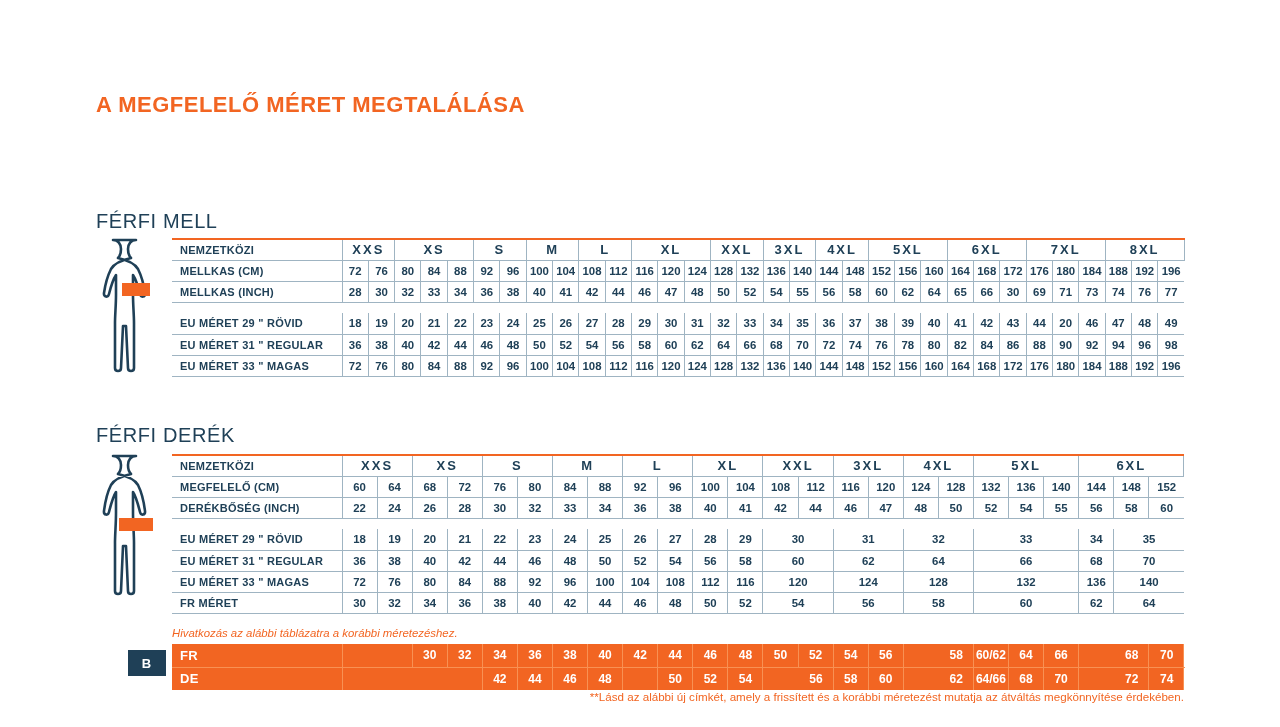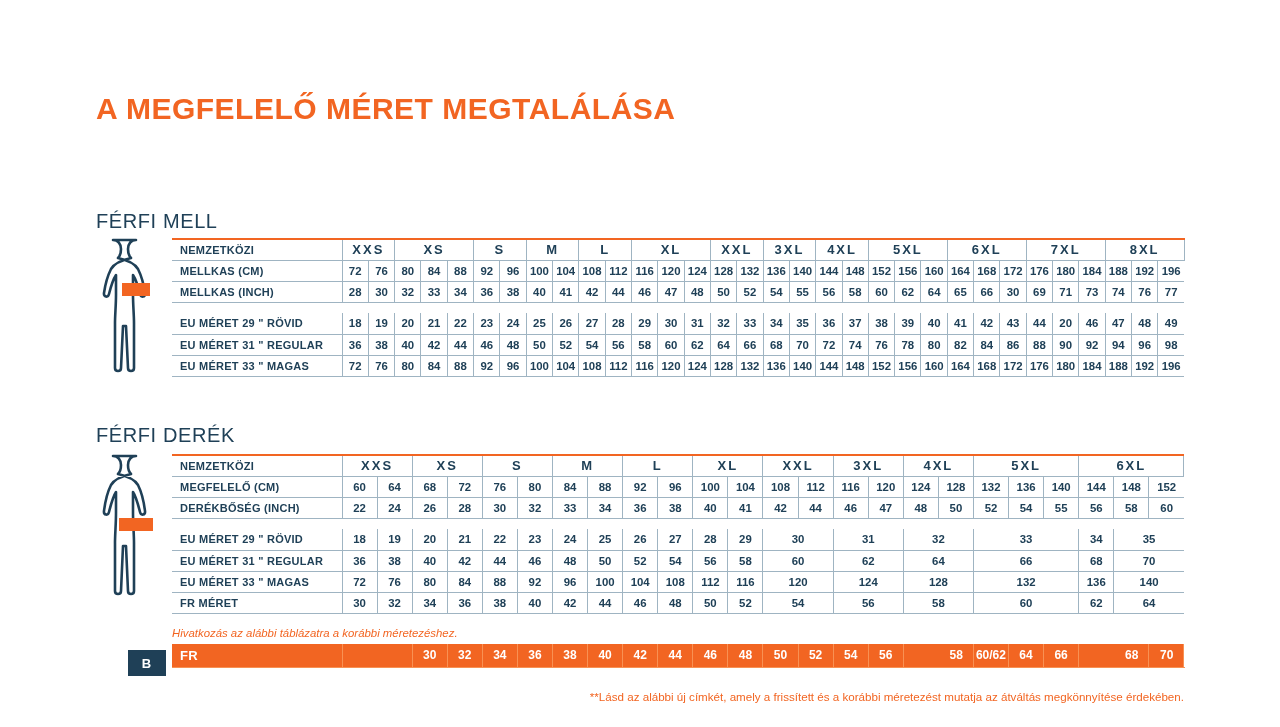--- a/index.html
+++ b/index.html
@@ -1,21 +1,21 @@
 <!DOCTYPE html>
 <html><head>
 <meta charset="utf-8">
 <style>
   * { box-sizing: border-box; margin:0; padding:0; }
   html,body { width:1280px; height:727px; background:#ffffff;
     font-family:"Liberation Sans", sans-serif; }
   .page { position:relative; width:1280px; height:727px; overflow:hidden; }
 
   
-  .title { position:absolute; left:96px; top:93px; font-size:30px; font-weight:bold;
+  .title { position:absolute; left:96px; top:93px; font-size:22px; font-weight:bold;
     letter-spacing:.5px; color:#F26522; line-height:1.05; white-space:nowrap; }
   .intro { position:absolute; left:96px; top:138px; width:1010px; font-size:13.2px;
     color:#1F4057; line-height:1.42; }
 
   
   .sect { position:absolute; font-size:20px; color:#1F4057; letter-spacing:.6px;
     font-weight:normal; white-space:nowrap; }
   #sect1 { left:96px; top:210px; }
   #sect2 { left:96px; top:424px; }
 
@@ -565,17 +565,38 @@
           <td colspan="1" style="text-align: center;">52</td>
           <td colspan="1" style="text-align: center;">54</td>
           <td colspan="1" style="text-align: center;">56</td>
           <td colspan="2" style="text-align: right; padding-right: 10px;">58</td>
           <td colspan="1" style="text-align: center;">60/62</td>
           <td colspan="1" style="text-align: center;">64</td>
           <td colspan="1" style="text-align: center;">66</td>
           <td colspan="2" style="text-align: right; padding-right: 10px;">68</td>
           <td colspan="3" class="nb" style="text-align: right; padding-right: 10px;">70</td>
         </tr>
+        <tr>
+          <td class="lbl">DE</td>
+          <td colspan="4" style="border-right: 1px solid rgb(248, 145, 83); text-align: right; padding-right: 10px;"></td>
+          <td colspan="1" style="text-align: center;">42</td>
+          <td colspan="1" style="text-align: center;">44</td>
+          <td colspan="1" style="text-align: center;">46</td>
+          <td colspan="1" style="text-align: center;">48</td>
+          <td colspan="1" style="border-right: 1px solid rgb(248, 145, 83); text-align: center;"></td>
+          <td colspan="1" style="text-align: center;">50</td>
+          <td colspan="1" style="text-align: center;">52</td>
+          <td colspan="1" style="text-align: center;">54</td>
+          <td colspan="2" style="text-align: right; padding-right: 10px;">56</td>
+          <td colspan="1" style="text-align: center;">58</td>
+          <td colspan="1" style="text-align: center;">60</td>
+          <td colspan="2" style="text-align: right; padding-right: 10px;">62</td>
+          <td colspan="1" style="text-align: center;">64/66</td>
+          <td colspan="1" style="text-align: center;">68</td>
+          <td colspan="1" style="text-align: center;">70</td>
+          <td colspan="2" style="text-align: right; padding-right: 10px;">72</td>
+          <td colspan="3" class="nb" style="text-align: right; padding-right: 10px;">74</td>
+        </tr>
       </tbody>
   </table>
   <div class="foot-note">**Lásd az alábbi új címkét, amely a frissített és a korábbi méretezést mutatja az átváltás megkönnyítése érdekében.</div>
 
 </div>
 
 </body></html>

